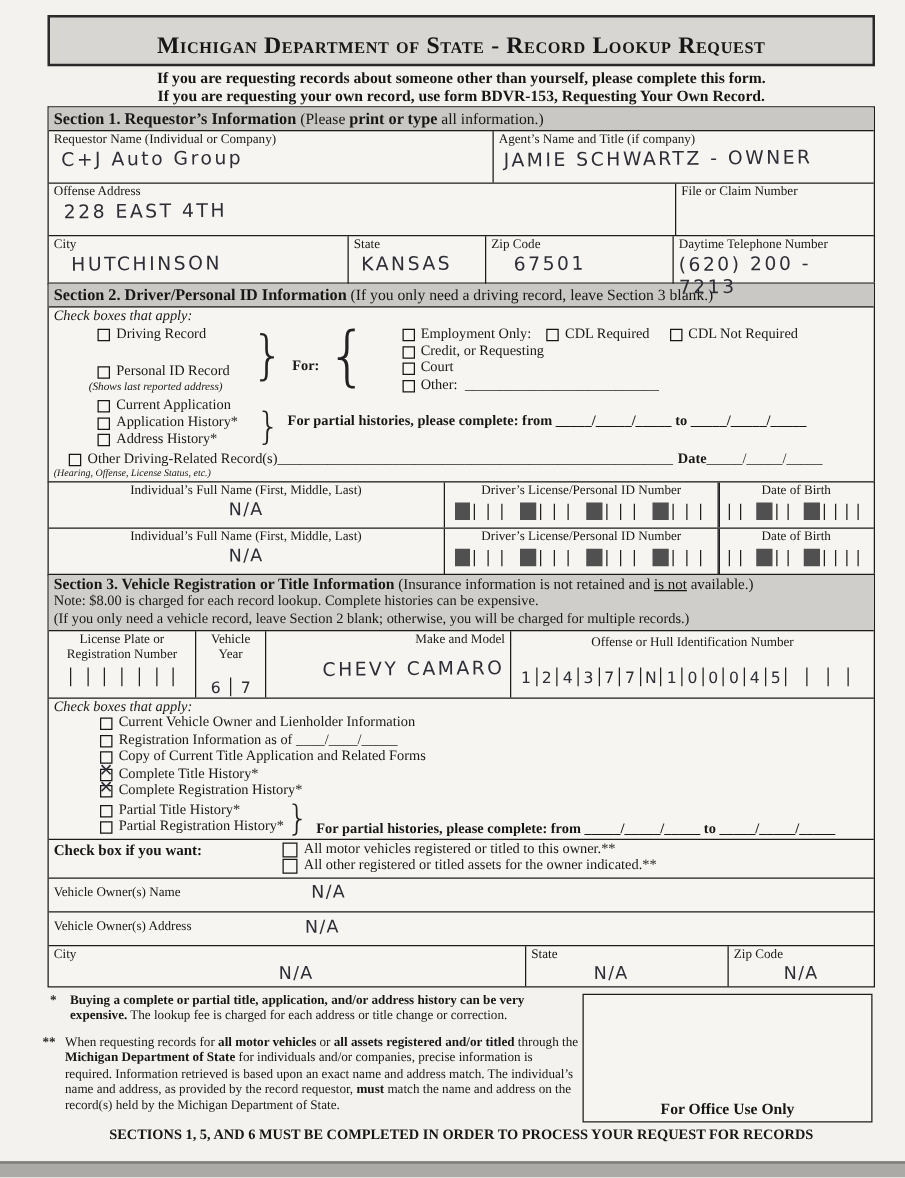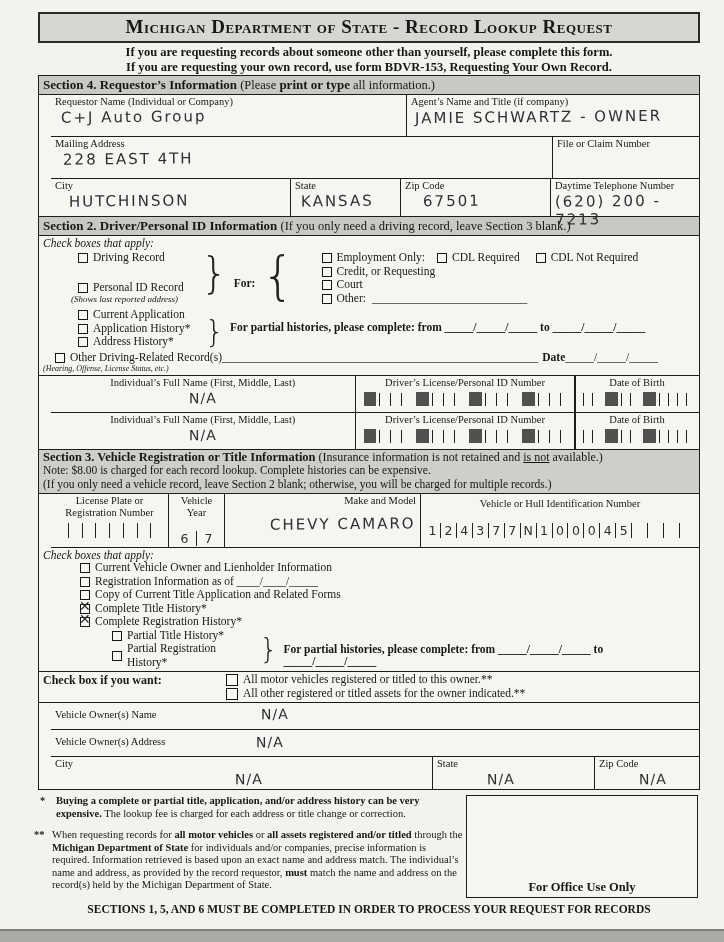--- a/index.html
+++ b/index.html
@@ -1,32 +1,32 @@
 <!DOCTYPE html>
 <html><head>
 <meta charset="utf-8">
 <style>
   * { margin:0; padding:0; box-sizing:border-box; }
   body { width:724px; height:942px; font-family:"Liberation Serif", serif; }
   .paper { position:relative; width:724px; height:942px; background:#f3f2ee; overflow:hidden; }
   .form { position:absolute; left:38px; top:12px; width:662px; color:#171717; }
 
   .titlebar { border:2px solid #2a2a2a; background:#d7d6d2; text-align:center;
-              font-variant:small-caps; font-weight:bold; font-size:19px; padding:2px 0 3px; letter-spacing:.5px; }
+              font-variant:small-caps; font-weight:bold; font-size:19px; padding:12px 0 3px; letter-spacing:.5px; }
   .intro { text-align:center; font-size:12.5px; line-height:14px; font-weight:600; margin:2px 0 3px; }
   .intro .xb { font-weight:800; }
 
   .secbox { border:1.8px solid #1c1c1c; margin-top:-1.8px; background:#f6f5f1; }
   .sechdr { background:#c9c8c4; border-bottom:1.5px solid #1c1c1c; font-size:12.5px; padding:1px 4px; }
   .sechdr b { font-size:13px; }
   .sec3hdr-block { background:#cfceca; border-bottom:1.5px solid #1c1c1c; padding:1px 4px 2px; font-size:11.5px; line-height:13.5px; }
   .sec3hdr-block .h1 { font-size:12.5px; }
   .u { text-decoration:underline; }
 
-  .frow { display:flex; border-bottom:1.5px solid #1c1c1c;margin-left:12px; }
+  .frow { display:flex; border-bottom:1.5px solid #1c1c1c; }
   .frow:last-child { border-bottom:none; }
   .fcell { border-right:1.5px solid #1c1c1c; padding:1px 4px; position:relative; }
   .fcell:last-child { border-right:none; }
   .flabel { font-size:10.5px; line-height:12px; }
   .fsmall { font-size:9px; }
 
   .hw { font-family:"DejaVu Sans", sans-serif; color:#2e2e36; font-size:14px; letter-spacing:2px;
         transform:rotate(-.6deg); display:inline-block; font-weight:500; }
   .hw.big { font-size:15px; }
   .hw.na  { letter-spacing:1px; }
@@ -67,34 +67,34 @@
 <body>
 
 <div class="paper">
   <div class="form">
 
     <div class="titlebar">Michigan Department of State - Record Lookup Request</div>
     <div class="intro"><span>If you are requesting records about </span><span class="xb">someone other than yourself</span><span>, please complete this form.</span></div>
     <div class="intro" style="margin-top:-2px;"><span>If you are requesting </span><span class="xb">your own record, use form BDVR-153, Requesting Your Own Record.</span></div>
 
     <div class="secbox">
-      <div class="sechdr"><b>Section 4.  Requestor’s Information</b><span> (Please </span><b>print or type</b><span> all information.)</span></div>
+      <div class="sechdr"><b>Section 1.  Requestor’s Information</b><span> (Please </span><b>print or type</b><span> all information.)</span></div>
       <div class="frow" style="height:42px;">
         <div class="fcell" style="width:356px;">
           <div class="flabel">Requestor Name (Individual or Company)</div>
           <span class="hw big" style="margin-left:6px;">C+J Auto Group</span>
         </div>
         <div class="fcell" style="flex:1;">
           <div class="flabel">Agent’s Name and Title (if company)</div>
           <span class="hw big" style="margin-left:4px;">JAMIE SCHWARTZ - OWNER</span>
         </div>
       </div>
       <div class="frow" style="height:42px;">
         <div class="fcell" style="width:502px;">
-          <div class="flabel">Mailing Address</div>
+          <div class="flabel">Offense Address</div>
           <span class="hw big" style="margin-left:8px;">228 EAST 4TH</span>
         </div>
         <div class="fcell" style="flex:1;">
           <div class="flabel">File or Claim Number</div>
           <span class="hw"></span>
         </div>
       </div>
       <div class="frow" style="height:38px;">
         <div class="fcell" style="width:240px;">
           <div class="flabel">City</div>
@@ -302,21 +302,21 @@
           <div class="combtext" style="margin-top:8px;">
               <div class="ccell first">6</div>
               <div class="ccell">7</div>
             </div>
         </div>
         <div class="fcell" style="width:196px; text-align:right;">
           <div class="flabel">Make and Model</div>
           <div class="hw big" style="margin-top:8px;">CHEVY CAMARO</div>
         </div>
         <div class="fcell" style="flex:1; text-align:center;">
-          <div class="flabel" style="padding-top:3px;">Vehicle or Hull Identification Number</div>
+          <div class="flabel" style="padding-top:3px;">Offense or Hull Identification Number</div>
           <div class="combtext" style="margin-top:9px;">
               <div class="ccell first">1</div>
               <div class="ccell">2</div>
               <div class="ccell">4</div>
               <div class="ccell">3</div>
               <div class="ccell">7</div>
               <div class="ccell">7</div>
               <div class="ccell">N</div>
               <div class="ccell">1</div>
               <div class="ccell">0</div>
@@ -348,21 +348,21 @@
               <span>Copy of Current Title Application and Related Forms</span>
             </div>
           <div class="cbline">
               <span class="cb checked"></span>
               <span>Complete Title History*</span>
             </div>
           <div class="cbline">
               <span class="cb checked"></span>
               <span>Complete Registration History*</span>
             </div>
-          <div style="display:flex; align-items:center;margin-left:32px;">
+          <div style="display:flex; align-items:flex-end;">
             <div>
               <div class="cbline">
                   <span class="cb"></span>
                   <span>Partial Title History*</span>
                 </div>
               <div class="cbline">
                   <span class="cb"></span>
                   <span>Partial Registration History*</span>
                 </div>
             </div>

